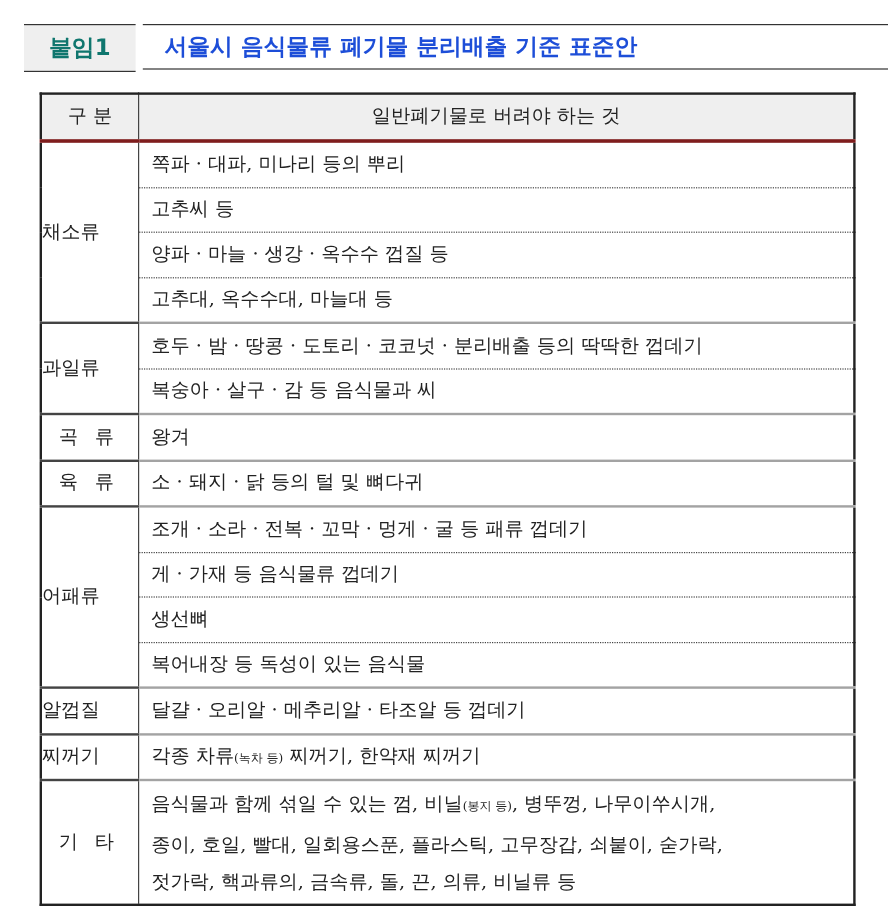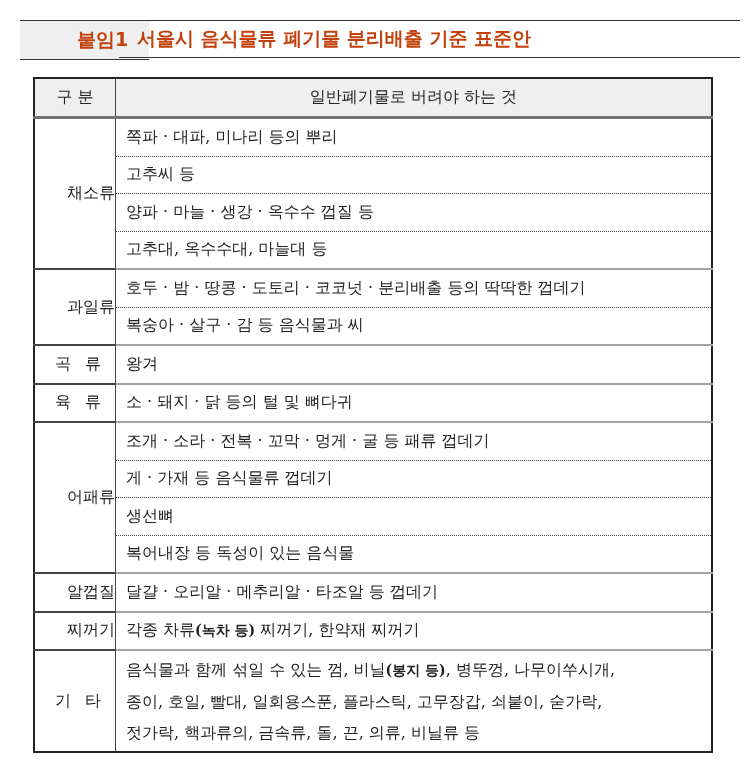--- a/index.html
+++ b/index.html
@@ -10,54 +10,54 @@
   }
   .title-bar {
     position: absolute; left: 20px; top: 20px; width: 700px; height: 40px;
   }
   .title-label-box {
     position: absolute; left: 0; top: 0; width: 93px; height: 38px;
     background: #efefef;
     border-top: 1.5px solid #333; border-bottom: 1.5px solid #333;
     display: flex; align-items: center; justify-content: center;
     font-family: "DejaVu Sans", "Liberation Sans", sans-serif;
-    font-weight: bold; font-size: 19px; color: #c2410c; padding-left: 36px;
+    font-weight: bold; font-size: 19px; color: #0f766e;
   }
   .title-text-box {
     position: absolute; left: 99px; top: 0; width: 621px; height: 38px;
     border-top: 1.5px solid #333; border-bottom: 1.5px solid #333;
     display: flex; align-items: center; padding-left: 18px; box-sizing: border-box;
     font-family: "DejaVu Sans", "Liberation Sans", sans-serif;
-    font-weight: bold; font-size: 19px; color: #c2410c;
+    font-weight: bold; font-size: 19px; color: #1d4ed8;
   }
   table.main {
     position: absolute; left: 33px; top: 77px; width: 680px;
     border-collapse: collapse; border: 2px solid #222;
     font-size: 16px;
   }
   table.main td, table.main th { padding: 0; }
   .hdr th {
     background: #efefef; height: 37px; font-weight: normal;
-    border-bottom: 3px solid #737373; border-right: 1px solid #444;
+    border-bottom: 3px solid #7f1d1d; border-right: 1px solid #444;
     font-size: 16px;
   }
   .hdr th:last-child { border-right: none; }
   .cat {
-    width: 80px; text-align: right; vertical-align: middle;
+    width: 80px; text-align: left; vertical-align: middle;
     border-right: 1px solid #444; border-bottom: 2px solid #444;
     letter-spacing: 0px;
   }
   .cat.spaced { letter-spacing: 14px; text-indent: 14px; }
   .item {
     height: 36.5px; padding-left: 10px !important;
     border-bottom: 2px solid #a3a3a3;
   }
   .item.dot { border-bottom: 1px dotted #444; }
   .item.multi { line-height: 31px; padding-top: 3px !important; padding-bottom: 3px !important; }
-  .small { font-size: 14px; font-weight: bold; }
+  .small { font-size: 10px; }
 </style>
 </head>
 <body>
 
 <div class="title-bar">
   <div class="title-label-box">붙임1</div>
   <div class="title-text-box">서울시 음식물류 폐기물 분리배출 기준 표준안</div>
 </div>
 
 <table class="main">

